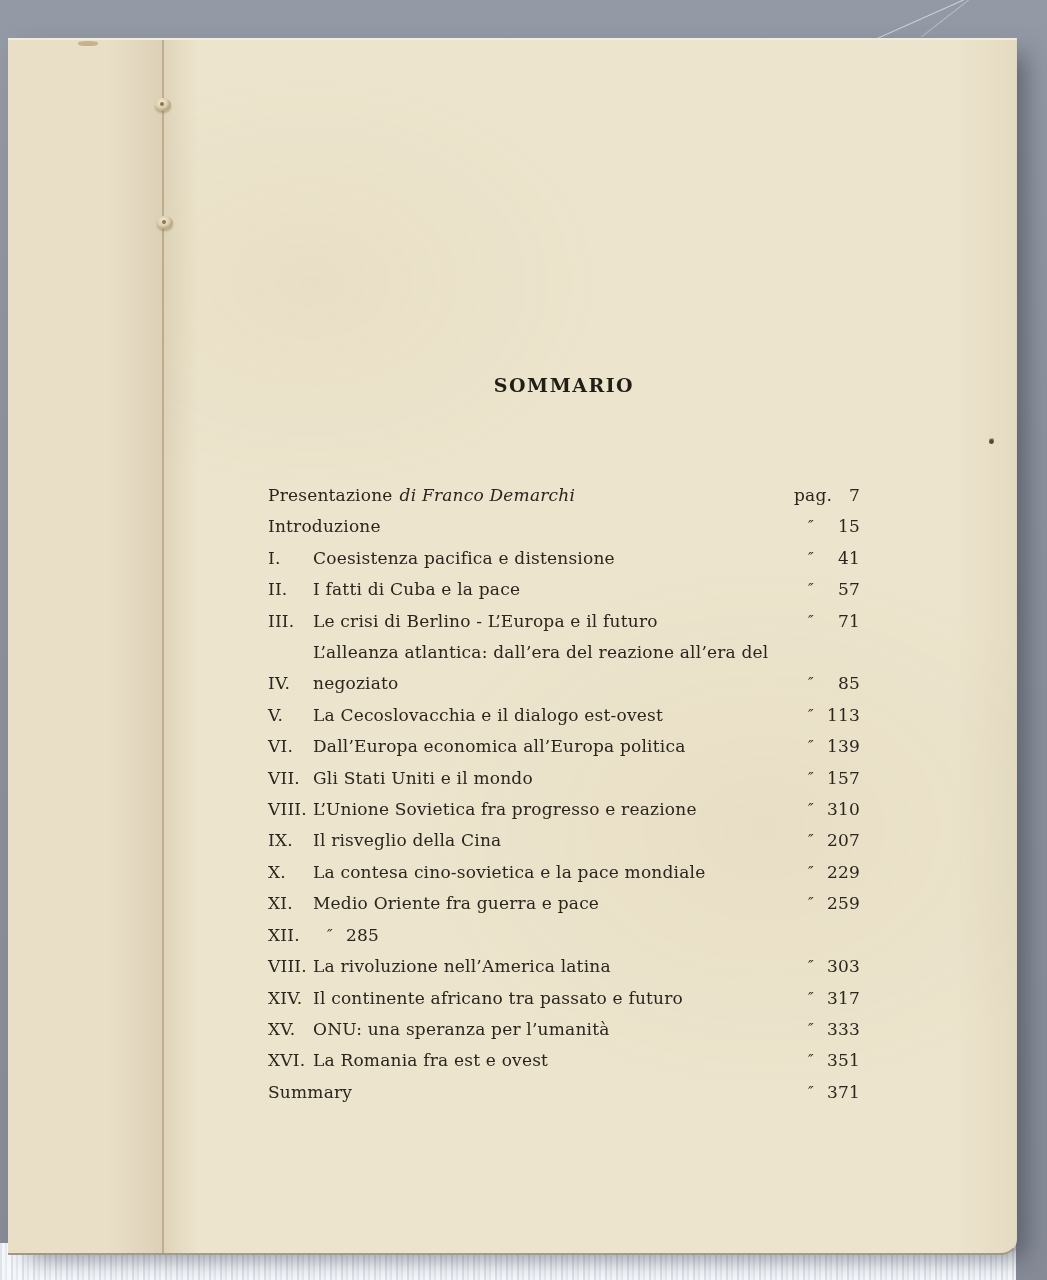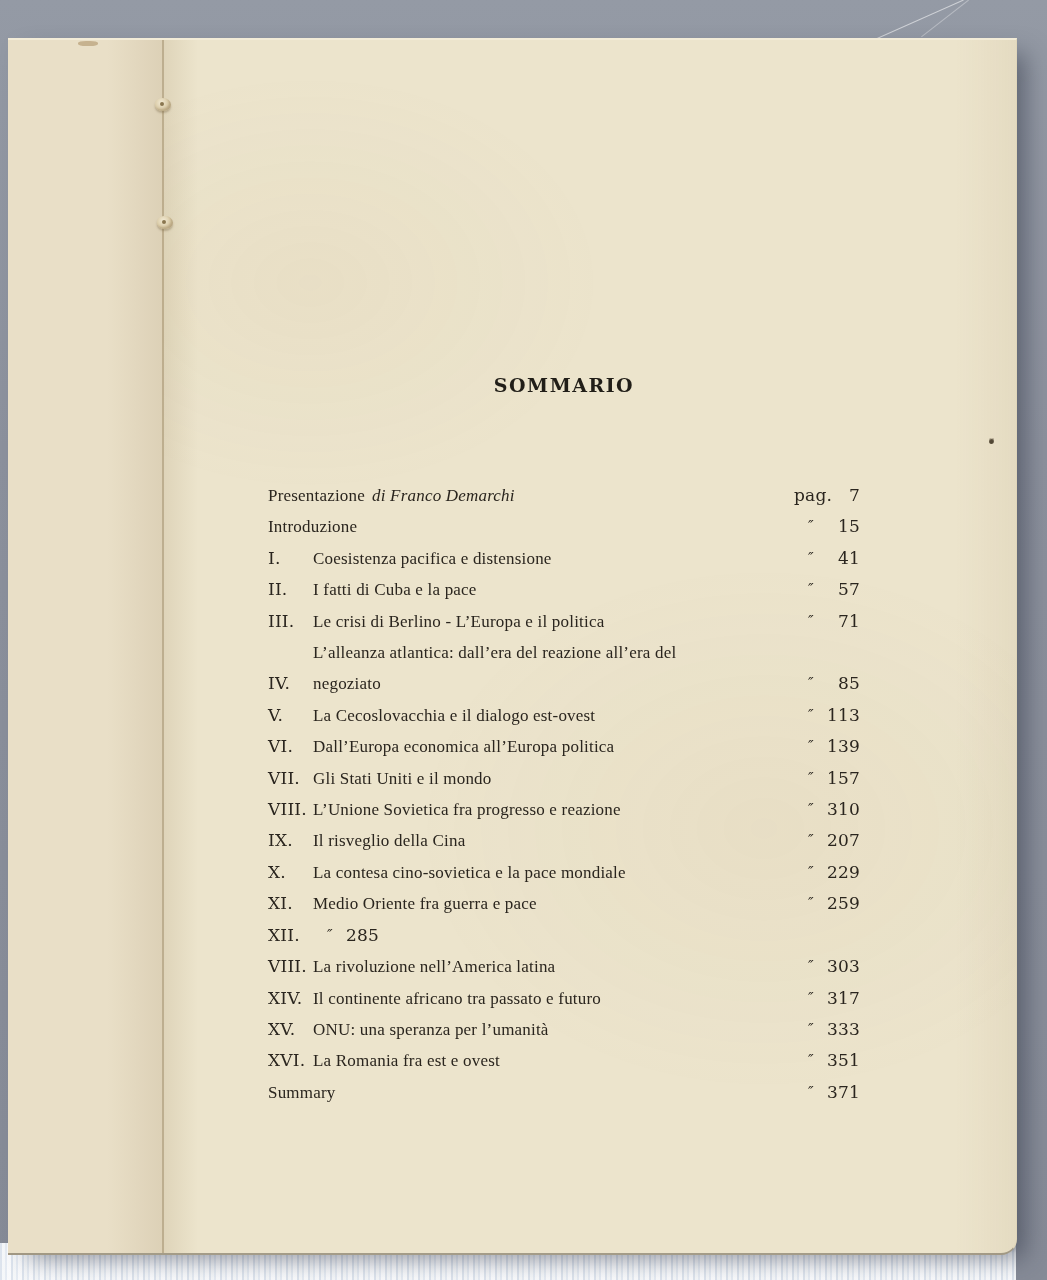--- a/index.html
+++ b/index.html
@@ -95,21 +95,21 @@
     font-size: 19px; font-weight: 700; letter-spacing: 1.5px;
     color: #211e18;
   }
   .toc {
     position: absolute; left: 260px; top: 440px; width: 592px;
     font-size: 17px; line-height: 31.4px; color: #2a251e;
     letter-spacing: 0.2px;
   }
   .row { display: flex; align-items: flex-end; }
   .rn  { min-width: 45px; }
-  .title { flex: 1; font-family: Liberation Serif, serif; }
+  .title { flex: 1; }
   .title .l2 { display: block; }
   .it { font-style: italic; margin-left: 7px; }
   .pagecell { display: flex; width: 66px; flex: none; }
   .pfx { width: 33px; flex: none; }
   .pfx.ditto { font-style: italic; font-size: 15px; padding-left: 14px; width: 19px; }
   .pnum { flex: 1; text-align: right; }
 </style>
 </head>
 <body>
 
@@ -166,21 +166,21 @@
         <span class="rn">II.</span>
         <div class="title"><span>I fatti di Cuba e la pace</span></div>
         <div class="pagecell">
             <span class="pfx ditto">″</span>
             <span class="pnum">57</span>
           </div>
       </div>
 
       <div class="row">
         <span class="rn">III.</span>
-        <div class="title"><span>Le crisi di Berlino - L’Europa e il politica</span></div>
+        <div class="title"><span>Le crisi di Berlino - L’Europa e il futuro</span></div>
         <div class="pagecell">
             <span class="pfx ditto">″</span>
             <span class="pnum">71</span>
           </div>
       </div>
 
       <div class="row">
         <span class="rn">IV.</span>
         <div class="title"><span>L’alleanza atlantica: dall’era del reazione all’era del</span><span class="l2">negoziato</span></div>
         <div class="pagecell">

